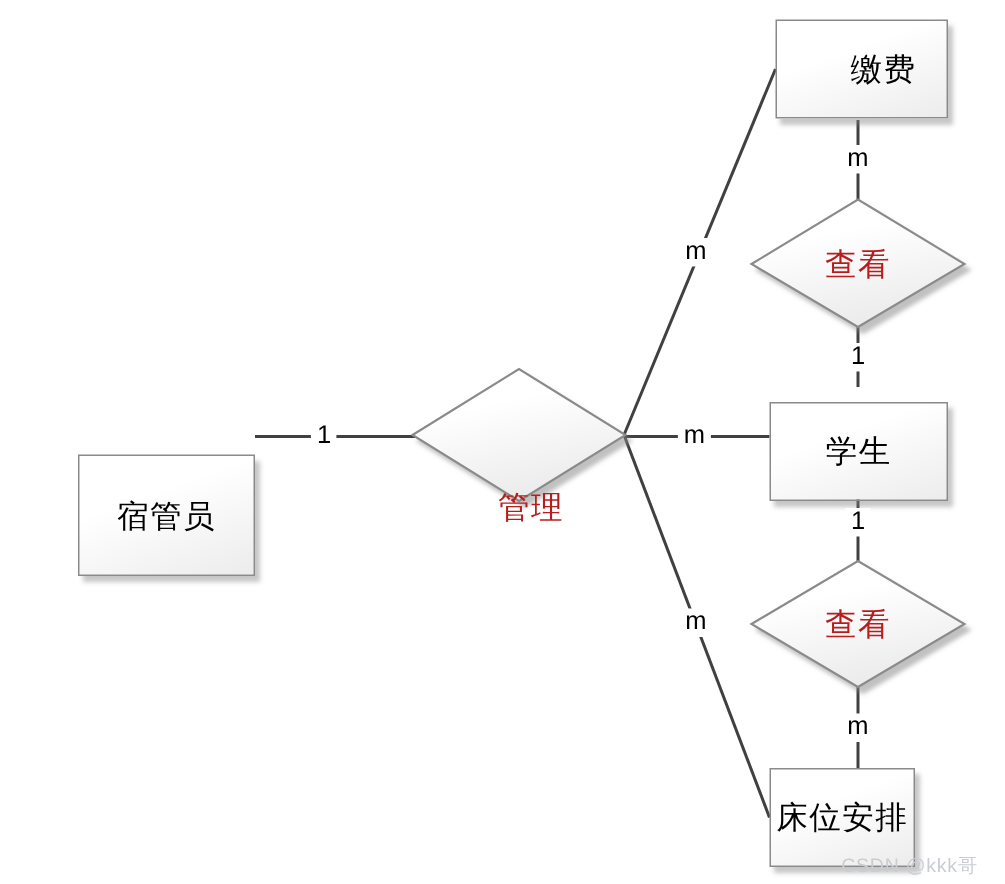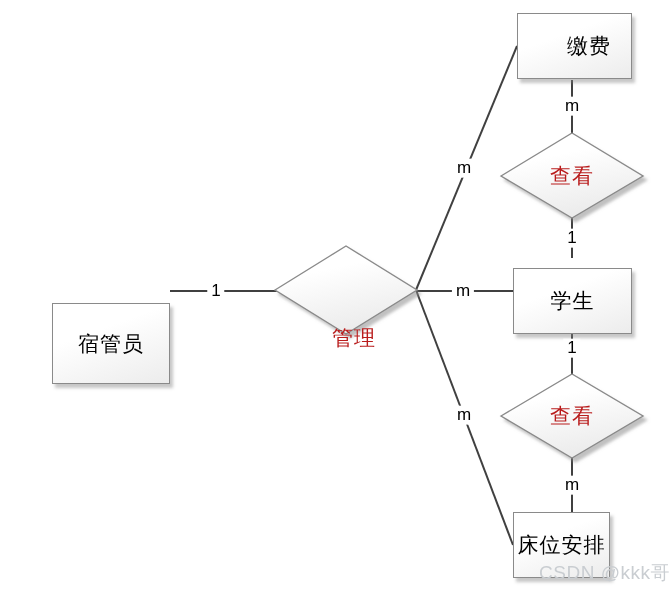--- a/index.html
+++ b/index.html
@@ -46,23 +46,23 @@
     transform: translate(-50%, -50%);
     background: #ffffff;
     padding: 0 4px;
     font-size: 17px;
     color: #000000;
     line-height: 1.1;
     white-space: nowrap;
   }
   .watermark {
     position: absolute;
-    right: 0;
+    right: 18px;
     bottom: 3px;
-    font-size: 19px;
+    font-size: 13px;
     color: #c9cdd1;
     letter-spacing: 0.5px;
   }
   
   #box-dorm-manager   { left: 52px;  top: 258px; width: 118px; height: 81px; margin-top: 45px; }
   #box-payment        { left: 517px; top: 13px;  width: 115px; height: 66px; padding-left: 29px; }
   #box-student        { left: 513px; top: 258px; width: 119px; height: 66px; margin-top: 10px; }
   #box-bed            { left: 513px; top: 512px; width: 97px; height: 66px; }
   #rel-manage         { left: 354px; top: 290px; margin-top: 48px; }
   #rel-view-payment   { left: 572px; top: 176px; }

